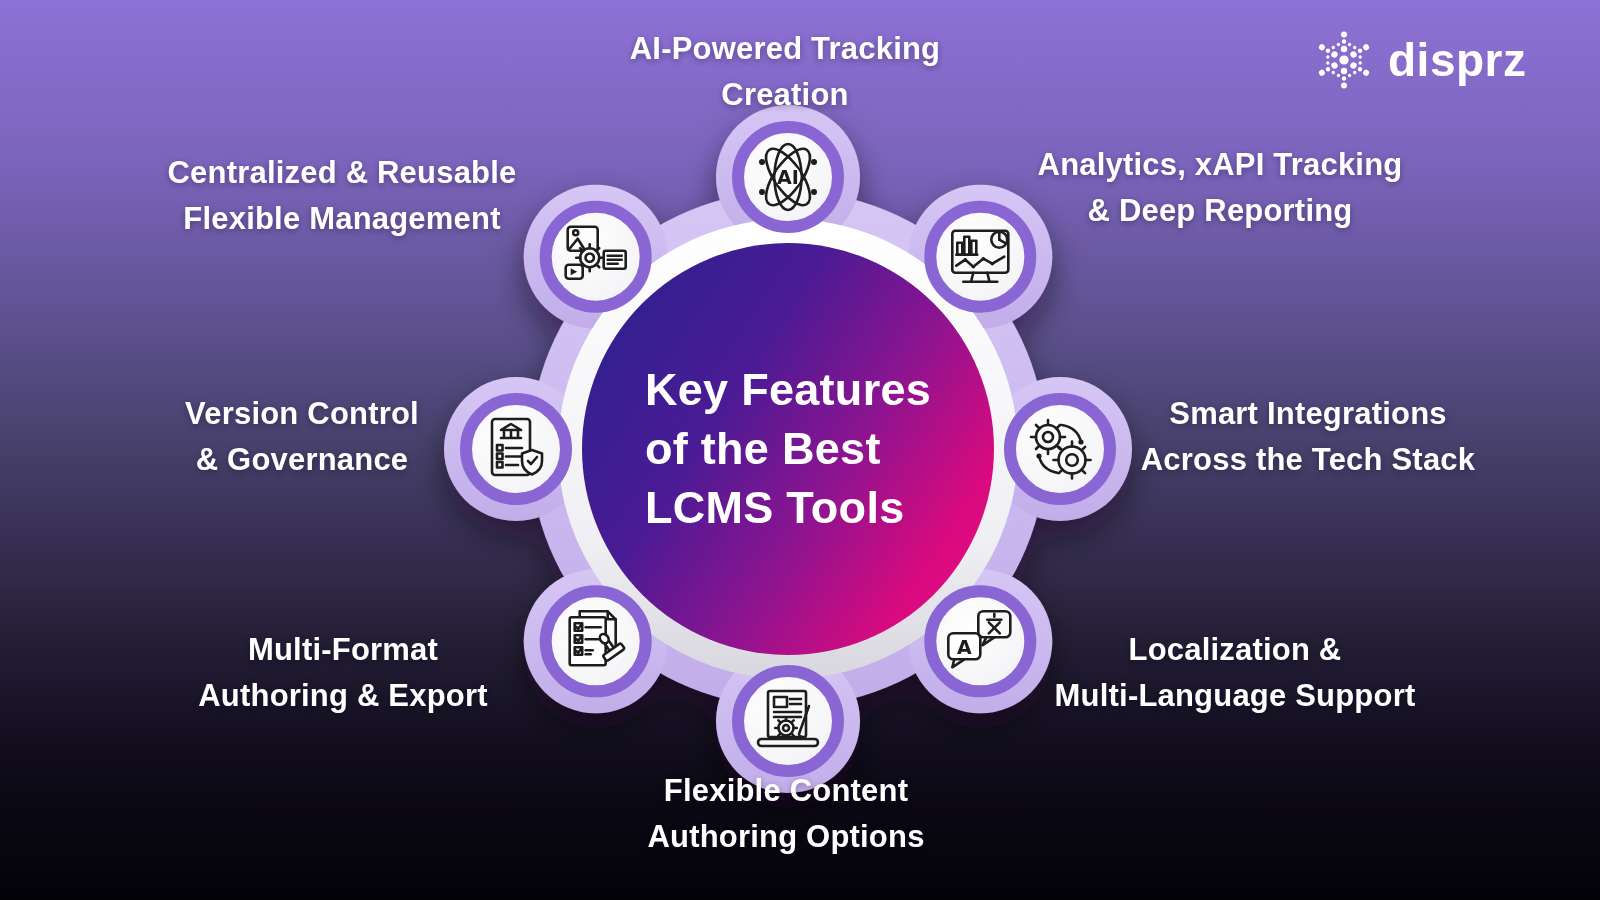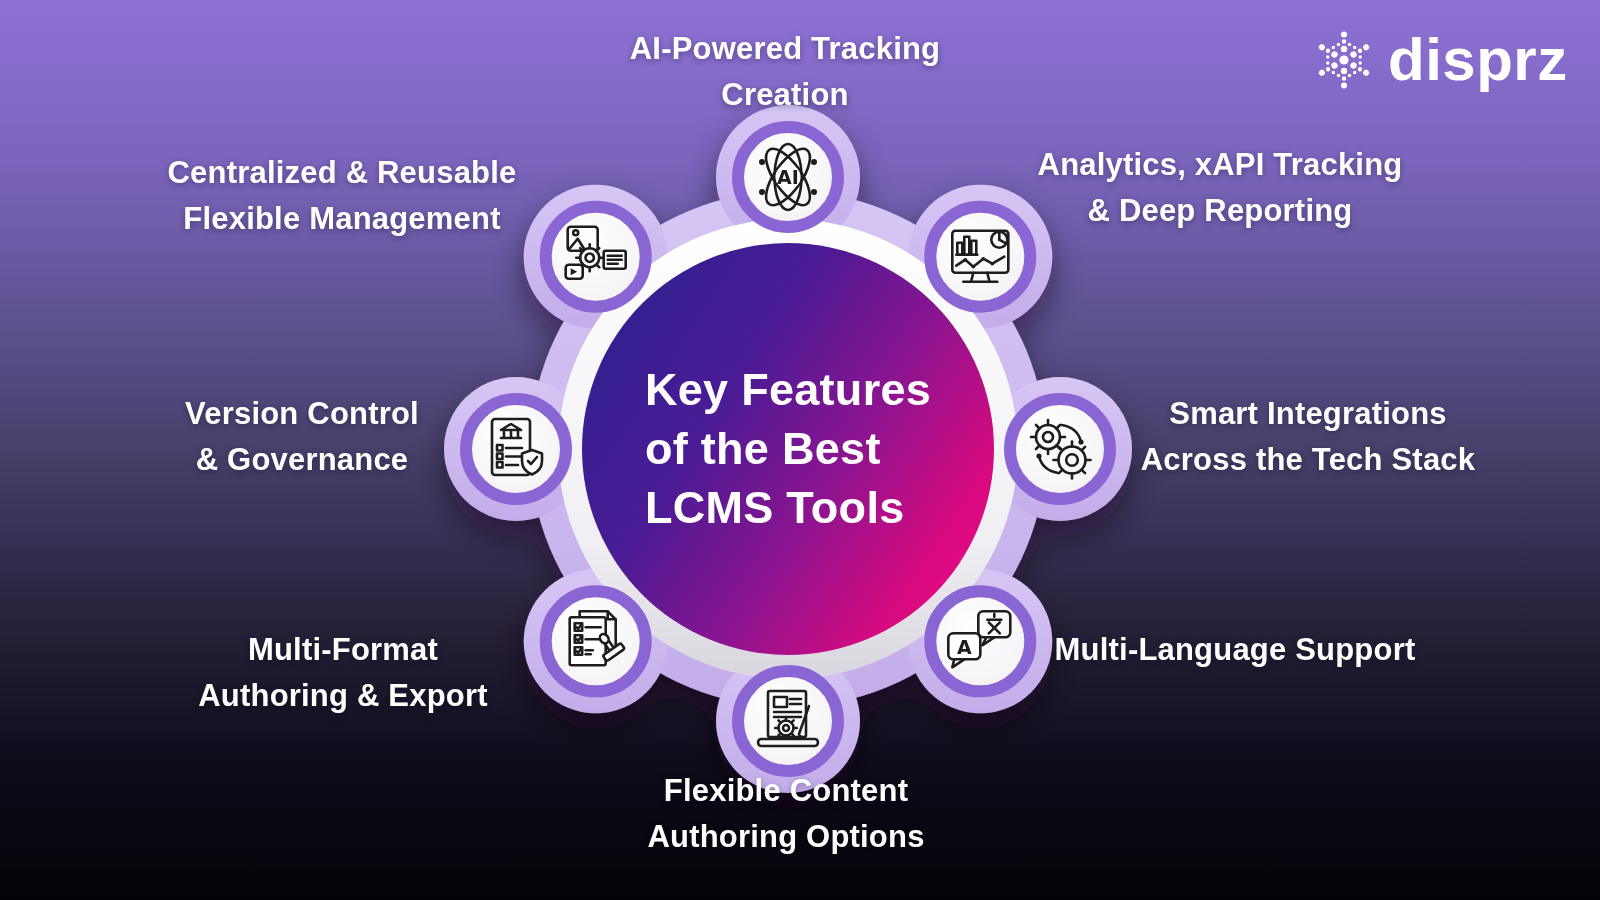--- a/index.html
+++ b/index.html
@@ -26,21 +26,21 @@
   }
   .center-title{
     position:absolute;left:788px;top:360px;transform:translateX(-50%);
     color:#ffffff;font-weight:700;
     font-size:45px;line-height:59px;letter-spacing:.3px;white-space:nowrap;
   }
   .brand{
     position:absolute;top:28px;left:1312px;
     display:flex;align-items:center;gap:12px;color:#ffffff;
   }
-  .brand-name{font-size:60px;font-weight:800;letter-spacing:.5px;line-height:64px;text-align:right;}
+  .brand-name{font-size:46px;font-weight:800;letter-spacing:.5px;line-height:64px;text-align:right;}
 </style>
 </head>
 <body>
 
 <div id="stage">
 
   <svg class="diagram" width="1600" height="900" viewBox="0 0 1600 900">
     <defs>
       <linearGradient id="hubGrad" x1="0" y1="0.15" x2="1" y2="0.8">
         <stop offset="0" stop-color="#2c2190"></stop>
@@ -277,20 +277,21 @@
   </div>
   <div class="label" style="left:1220px;top:142px">
     <div>Analytics, xAPI Tracking</div>
     <div>&amp; Deep Reporting</div>
   </div>
   <div class="label" style="left:1308px;top:391px">
     <div>Smart Integrations</div>
     <div>Across the Tech Stack</div>
   </div>
   <div class="label" style="left:1235px;top:627px">
+    <div>Localization &amp;</div>
     <div>Multi-Language Support</div>
   </div>
   <div class="label" style="left:786px;top:768px">
     <div>Flexible Content</div>
     <div>Authoring Options</div>
   </div>
   <div class="label" style="left:343px;top:627px">
     <div>Multi-Format</div>
     <div>Authoring &amp; Export</div>
   </div>

